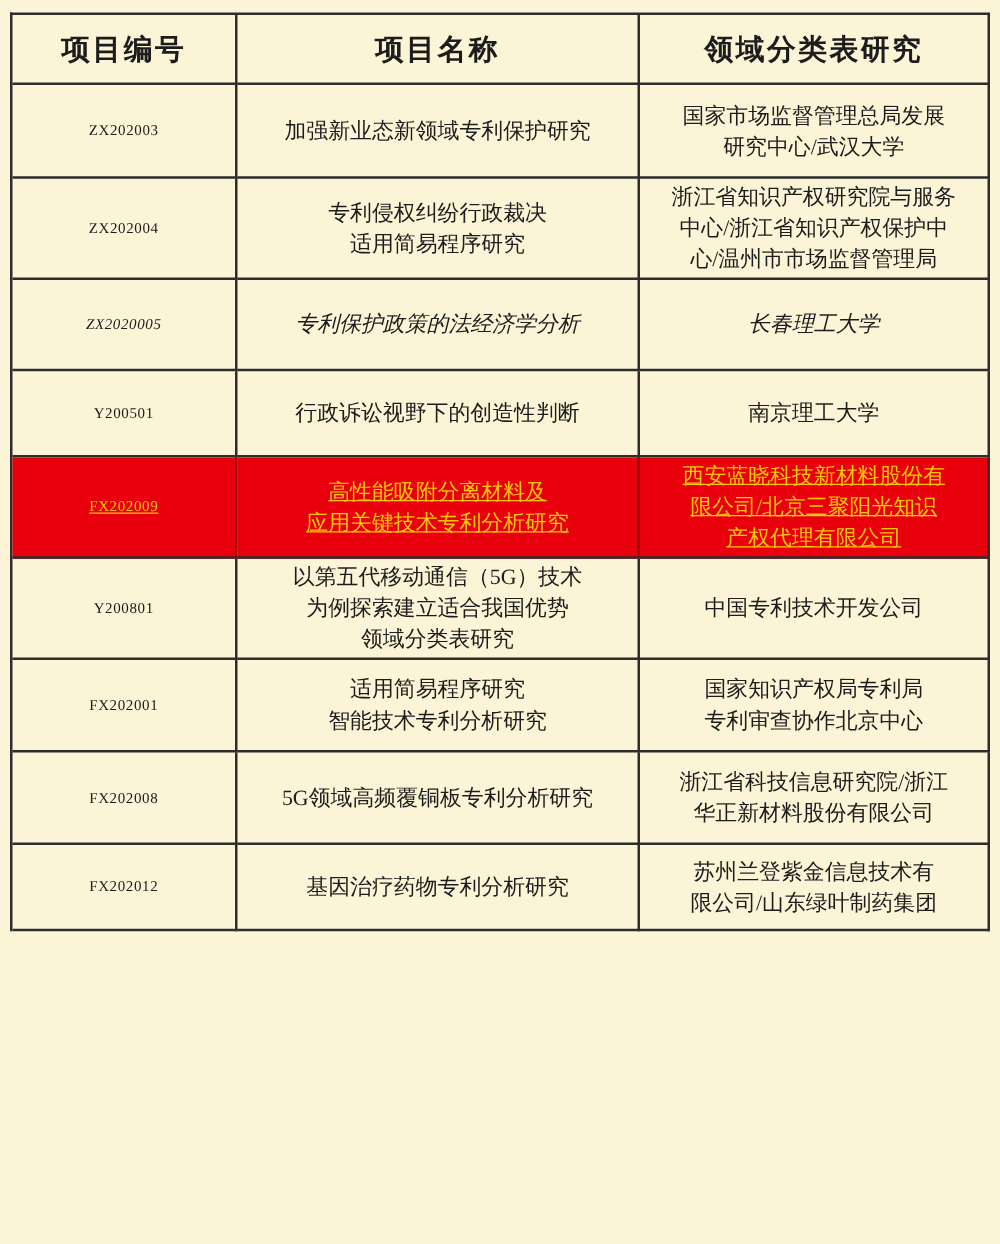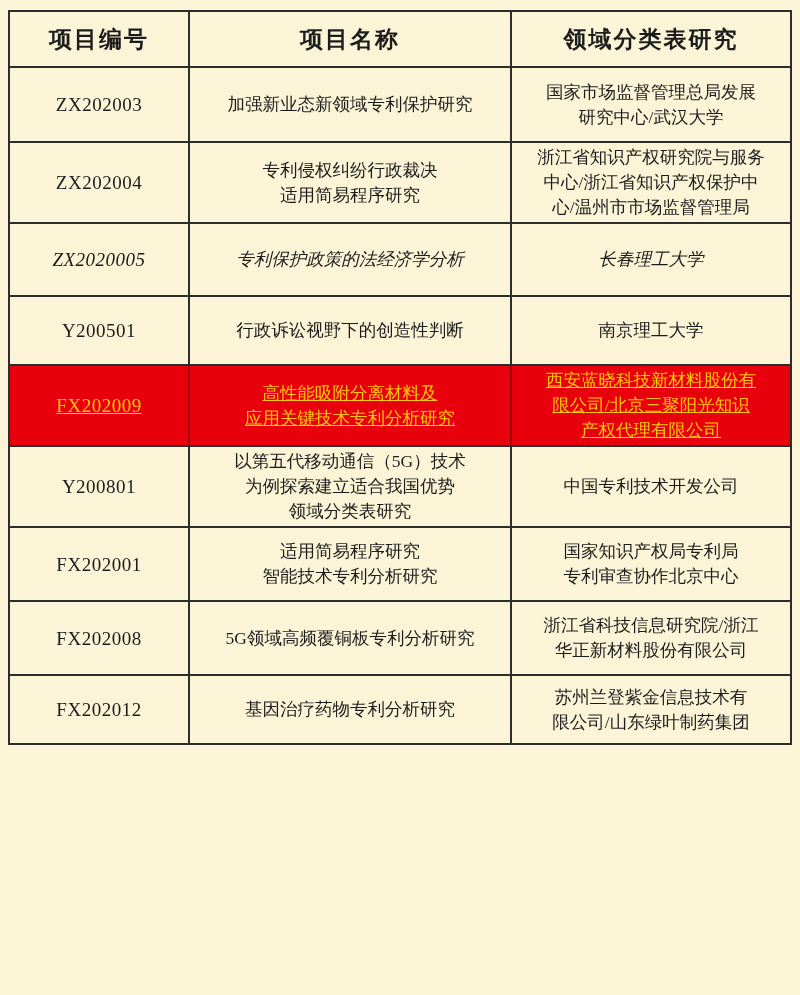--- a/index.html
+++ b/index.html
@@ -35,21 +35,21 @@
     font-size:23px;
     font-weight:bold;
     letter-spacing:2px;
     height:56px;
   }
   td{
     font-size:17.5px;
     line-height:25px;
   }
   td.idcell{
-    font-size:19px;
+    font-size:12px;
     letter-spacing:0.5px;
   }
   
   tbody tr:nth-child(1) td{height:75px;}
   tbody tr:nth-child(2) td{height:71px;}
   tbody tr:nth-child(3) td{height:73px;font-style:italic;}
   tbody tr:nth-child(4) td{height:69px;}
   tbody tr:nth-child(5) td{height:71px;text-decoration:underline;}
   tbody tr:nth-child(6) td{height:71px;}
   tbody tr:nth-child(7) td{height:74px;}

